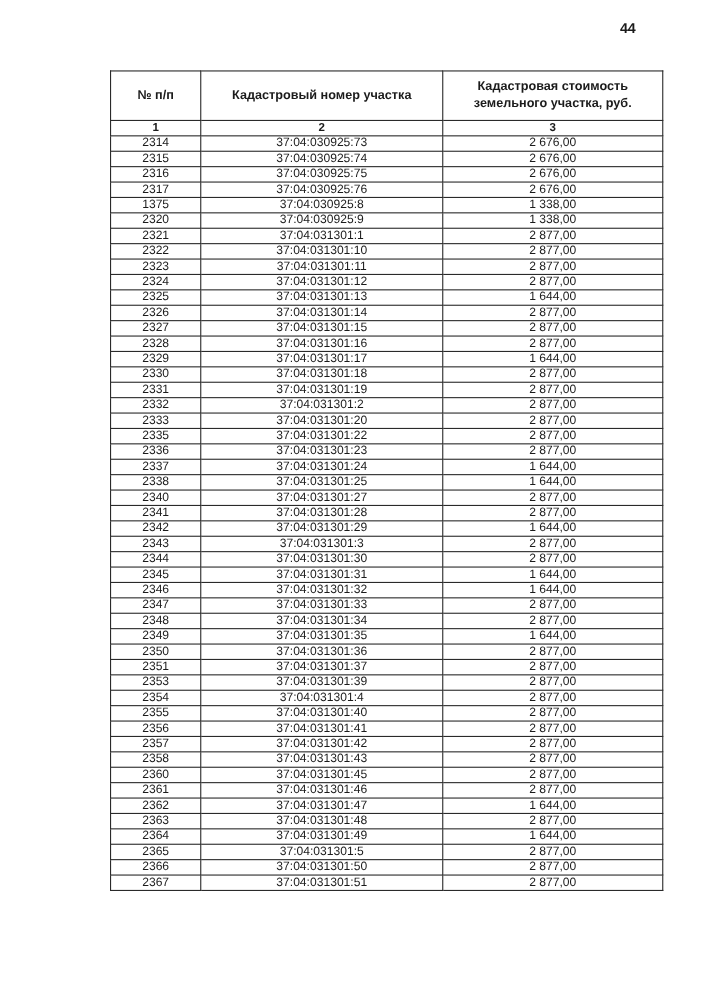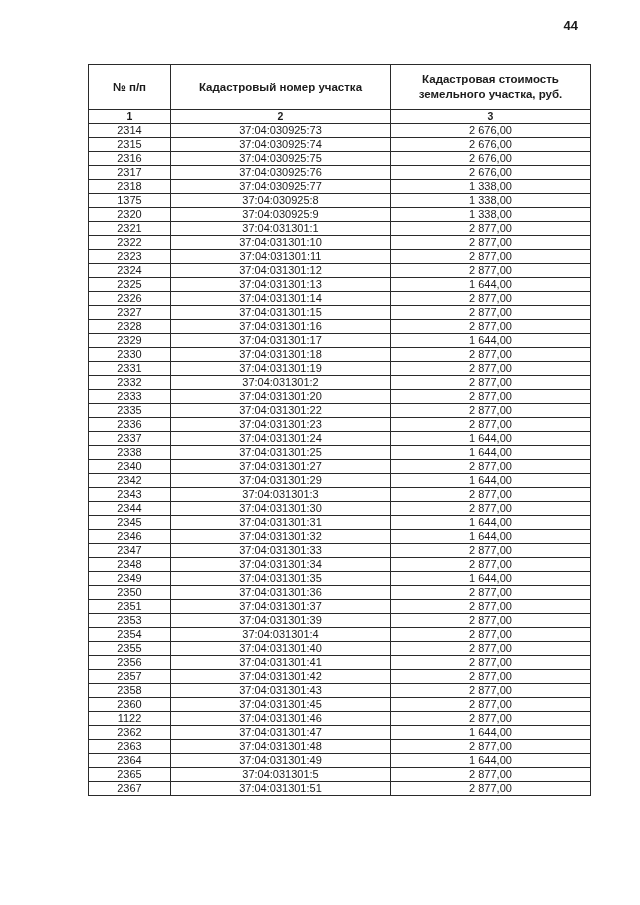--- a/index.html
+++ b/index.html
@@ -19,21 +19,21 @@
   .page-number {
     position: absolute;
     top: 18px;
     right: 62px;
     font-size: 13px;
     font-weight: bold;
   }
   table.cadastral {
     position: absolute;
     top: 64px;
-    left: 88px;
+    left: 100px;
     width: 502px;
     border-collapse: collapse;
     table-layout: fixed;
     font-size: 11px;
   }
   table.cadastral th,
   table.cadastral td {
     border: 1px solid #2a2a2a;
     text-align: center;
     vertical-align: middle;
@@ -102,25 +102,20 @@
           <td>2316</td>
           <td>37:04:030925:75</td>
           <td>2 676,00</td>
         </tr>
         <tr>
           <td>2317</td>
           <td>37:04:030925:76</td>
           <td>2 676,00</td>
         </tr>
         <tr>
-          <td>2318</td>
-          <td>37:04:030925:77</td>
-          <td>1 338,00</td>
-        </tr>
-        <tr>
           <td>1375</td>
           <td>37:04:030925:8</td>
           <td>1 338,00</td>
         </tr>
         <tr>
           <td>2320</td>
           <td>37:04:030925:9</td>
           <td>1 338,00</td>
         </tr>
         <tr>
@@ -207,20 +202,25 @@
           <td>2338</td>
           <td>37:04:031301:25</td>
           <td>1 644,00</td>
         </tr>
         <tr>
           <td>2340</td>
           <td>37:04:031301:27</td>
           <td>2 877,00</td>
         </tr>
         <tr>
+          <td>2341</td>
+          <td>37:04:031301:28</td>
+          <td>2 877,00</td>
+        </tr>
+        <tr>
           <td>2342</td>
           <td>37:04:031301:29</td>
           <td>1 644,00</td>
         </tr>
         <tr>
           <td>2343</td>
           <td>37:04:031301:3</td>
           <td>2 877,00</td>
         </tr>
         <tr>
@@ -292,21 +292,21 @@
           <td>2358</td>
           <td>37:04:031301:43</td>
           <td>2 877,00</td>
         </tr>
         <tr>
           <td>2360</td>
           <td>37:04:031301:45</td>
           <td>2 877,00</td>
         </tr>
         <tr>
-          <td>1122</td>
+          <td>2361</td>
           <td>37:04:031301:46</td>
           <td>2 877,00</td>
         </tr>
         <tr>
           <td>2362</td>
           <td>37:04:031301:47</td>
           <td>1 644,00</td>
         </tr>
         <tr>
           <td>2363</td>
@@ -314,20 +314,25 @@
           <td>2 877,00</td>
         </tr>
         <tr>
           <td>2364</td>
           <td>37:04:031301:49</td>
           <td>1 644,00</td>
         </tr>
         <tr>
           <td>2365</td>
           <td>37:04:031301:5</td>
+          <td>2 877,00</td>
+        </tr>
+        <tr>
+          <td>2366</td>
+          <td>37:04:031301:50</td>
           <td>2 877,00</td>
         </tr>
         <tr>
           <td>2367</td>
           <td>37:04:031301:51</td>
           <td>2 877,00</td>
         </tr>
       </tbody>
   </table>
 </div>

